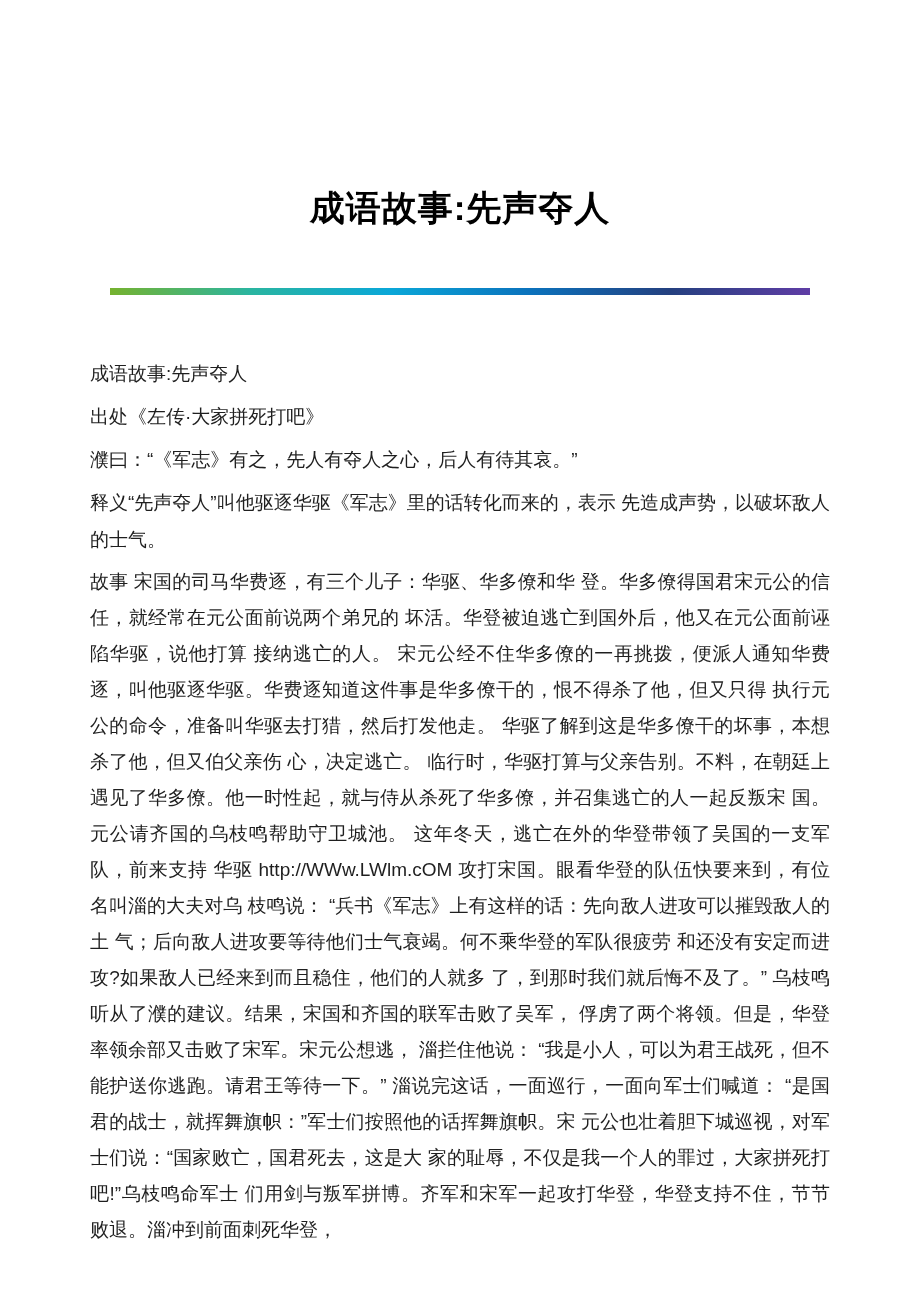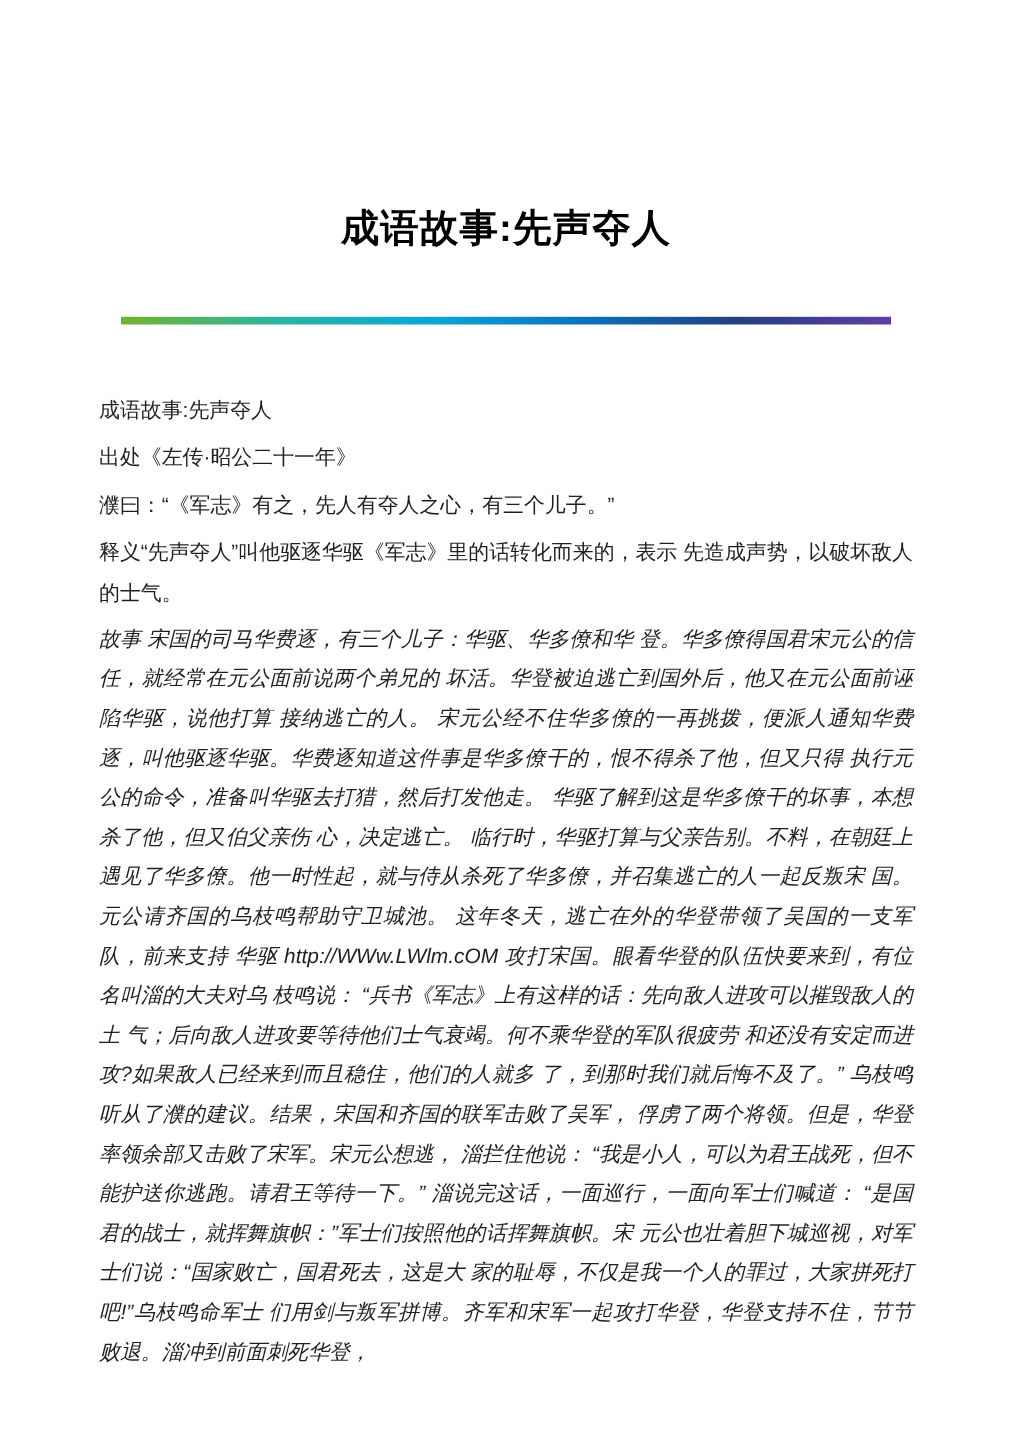--- a/index.html
+++ b/index.html
@@ -44,38 +44,37 @@
     margin: 0 0 6px 0;
     font-size: 19px;
     line-height: 37px;
     text-align: justify;
     text-justify: inter-ideograph;
     word-break: break-all;
     color: #1f1f1f;
   }
   .para.story {
     line-height: 36px;
-    font-style: italic;
   }
 </style>
 </head>
 <body>
 
 <div class="page">
 
   <h1 class="doc-title">成语故事:先声夺人</h1>
 
   <div class="divider" style="background: linear-gradient(90deg, rgb(118, 178, 46), rgb(42, 181, 160), rgb(10, 167, 216), rgb(11, 114, 188), rgb(36, 64, 127), rgb(95, 61, 165));"></div>
 
   <div class="content">
 
     <p class="para">成语故事:先声夺人</p>
 
-    <p class="para">出处《左传·昭公二十一年》</p>
+    <p class="para">出处《左传·大家拼死打吧》</p>
 
-    <p class="para">濮曰：“《军志》有之，先人有夺人之心，有三个儿子。”</p>
+    <p class="para">濮曰：“《军志》有之，先人有夺人之心，后人有待其哀。”</p>
 
     <p class="para">释义“先声夺人”叫他驱逐华驱《军志》里的话转化而来的，表示 先造成声势，以破坏敌人的士气。</p>
 
     <p class="para story">故事 宋国的司马华费逐，有三个儿子：华驱、华多僚和华 登。华多僚得国君宋元公的信任，就经常在元公面前说两个弟兄的 坏活。华登被迫逃亡到国外后，他又在元公面前诬陷华驱，说他打算 接纳逃亡的人。 宋元公经不住华多僚的一再挑拨，便派人通知华费逐，叫他驱逐华驱。华费逐知道这件事是华多僚干的，恨不得杀了他，但又只得 执行元公的命令，准备叫华驱去打猎，然后打发他走。 华驱了解到这是华多僚干的坏事，本想杀了他，但又伯父亲伤 心，决定逃亡。 临行时，华驱打算与父亲告别。不料，在朝廷上遇见了华多僚。他一时性起，就与侍从杀死了华多僚，并召集逃亡的人一起反叛宋 国。元公请齐国的乌枝鸣帮助守卫城池。 这年冬天，逃亡在外的华登带领了吴国的一支军队，前来支持 华驱 http://WWw.LWlm.cOM 攻打宋国。眼看华登的队伍快要来到，有位名叫淄的大夫对乌 枝鸣说： “兵书《军志》上有这样的话：先向敌人进攻可以摧毁敌人的土 气；后向敌人进攻要等待他们士气衰竭。何不乘华登的军队很疲劳 和还没有安定而进攻?如果敌人已经来到而且稳住，他们的人就多 了，到那时我们就后悔不及了。” 乌枝鸣听从了濮的建议。结果，宋国和齐国的联军击败了吴军， 俘虏了两个将领。但是，华登率领余部又击败了宋军。宋元公想逃， 淄拦住他说： “我是小人，可以为君王战死，但不能护送你逃跑。请君王等待一下。” 淄说完这话，一面巡行，一面向军士们喊道： “是国君的战士，就挥舞旗帜：”军士们按照他的话挥舞旗帜。宋 元公也壮着胆下城巡视，对军士们说：“国家败亡，国君死去，这是大 家的耻辱，不仅是我一个人的罪过，大家拼死打吧!”乌枝鸣命军士 们用剑与叛军拼博。齐军和宋军一起攻打华登，华登支持不住，节节 败退。淄冲到前面刺死华登，</p>
 
   </div>
 </div>
 
 </body></html>

